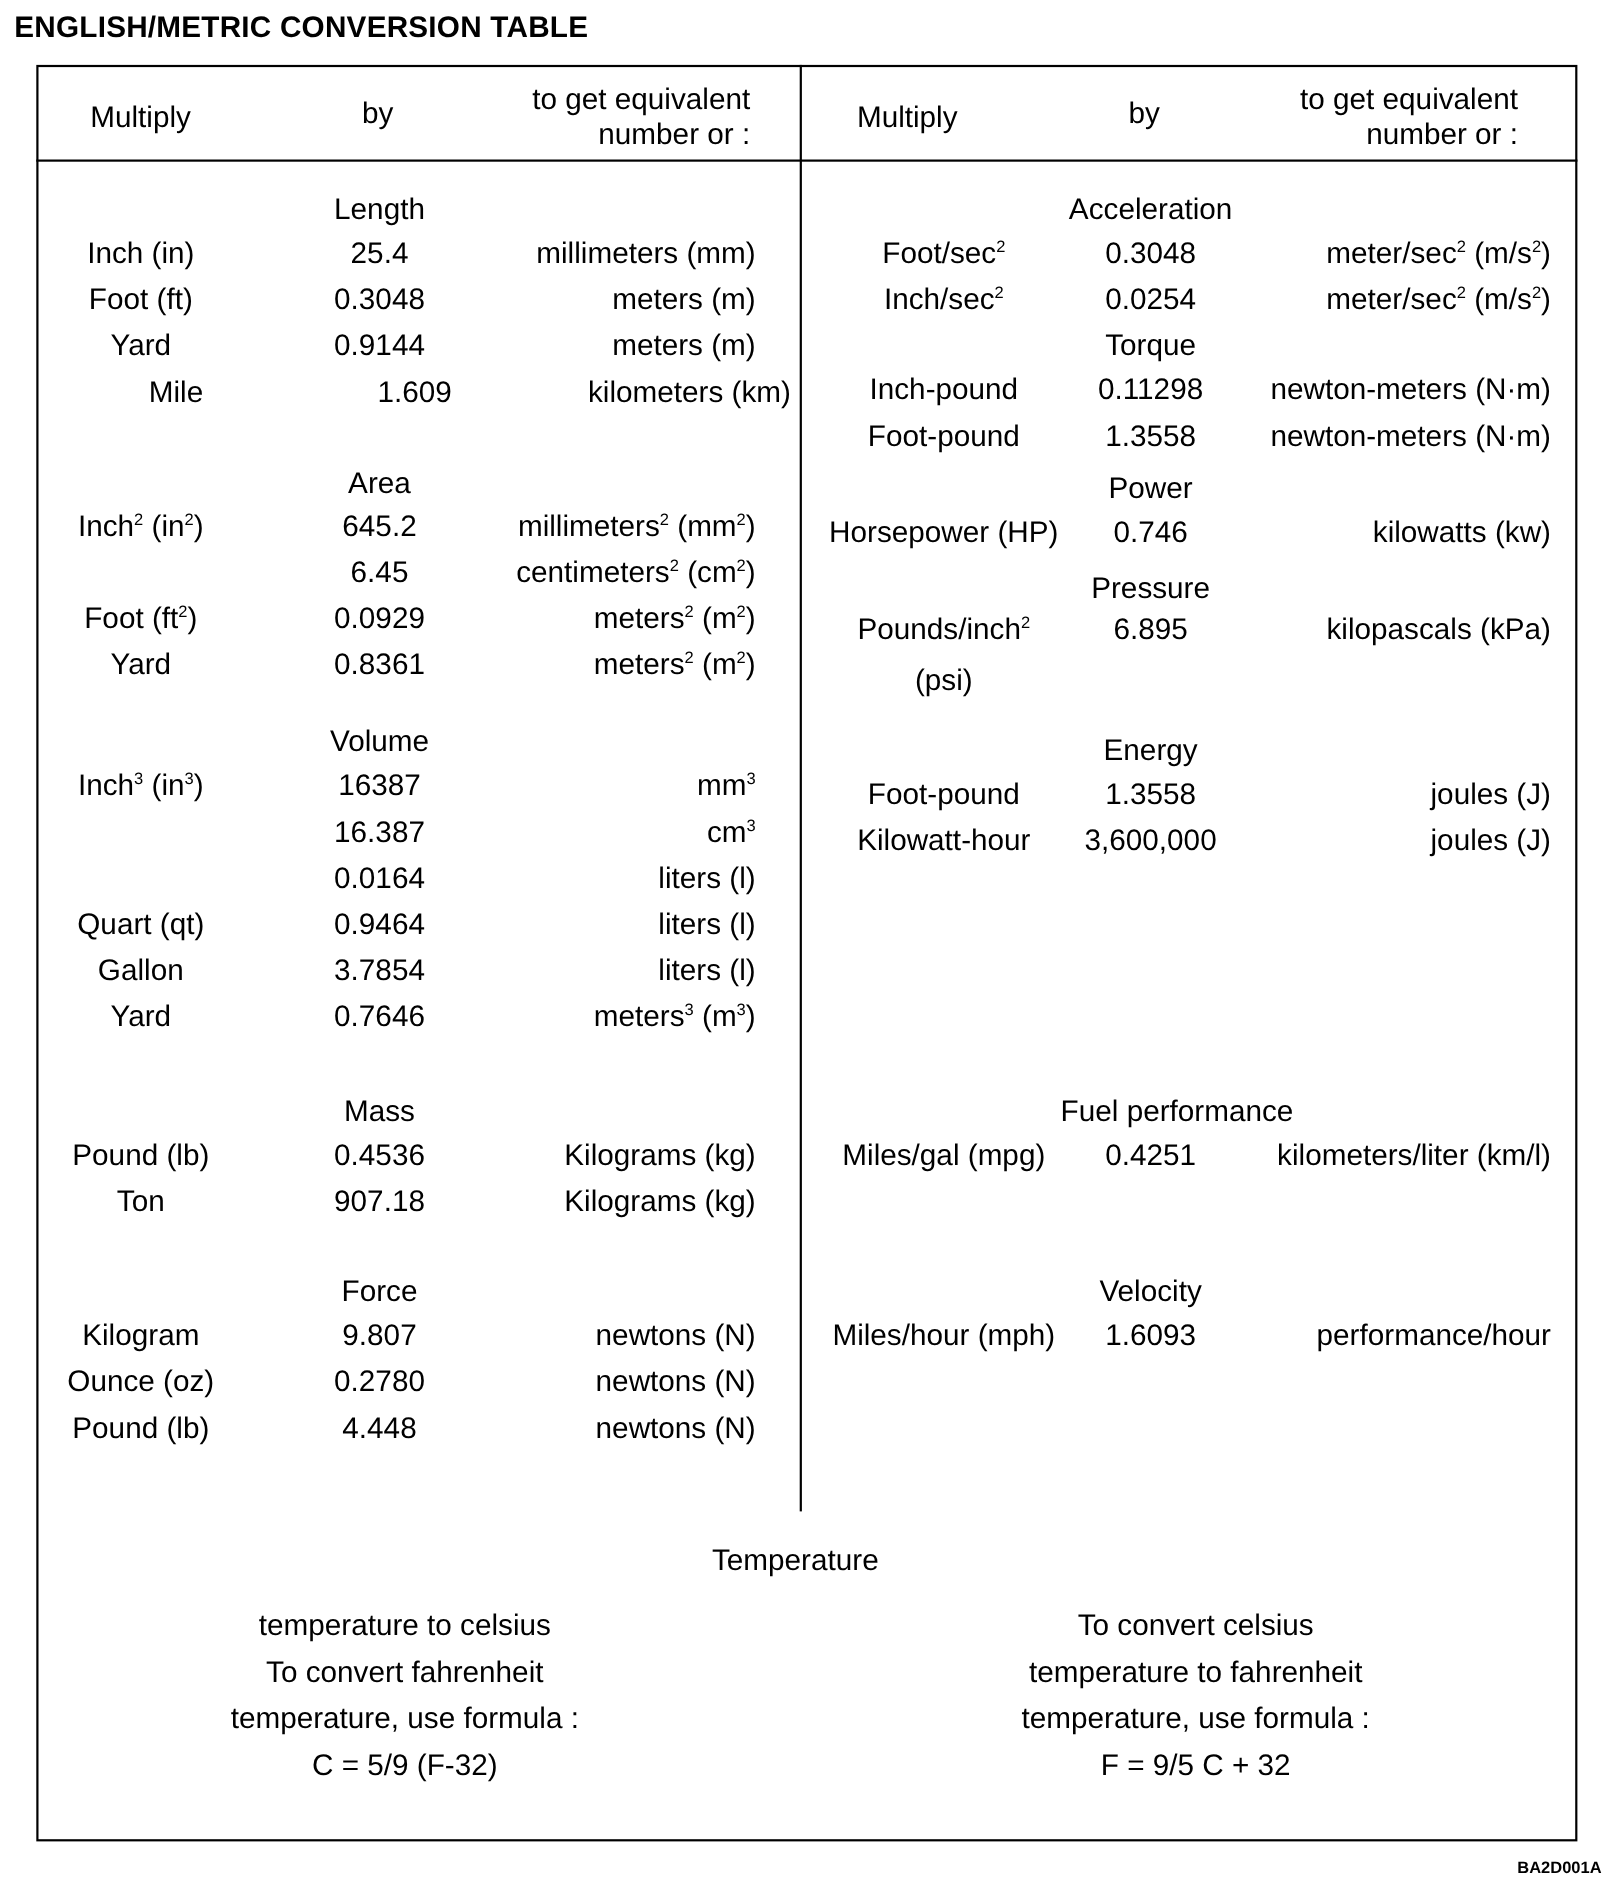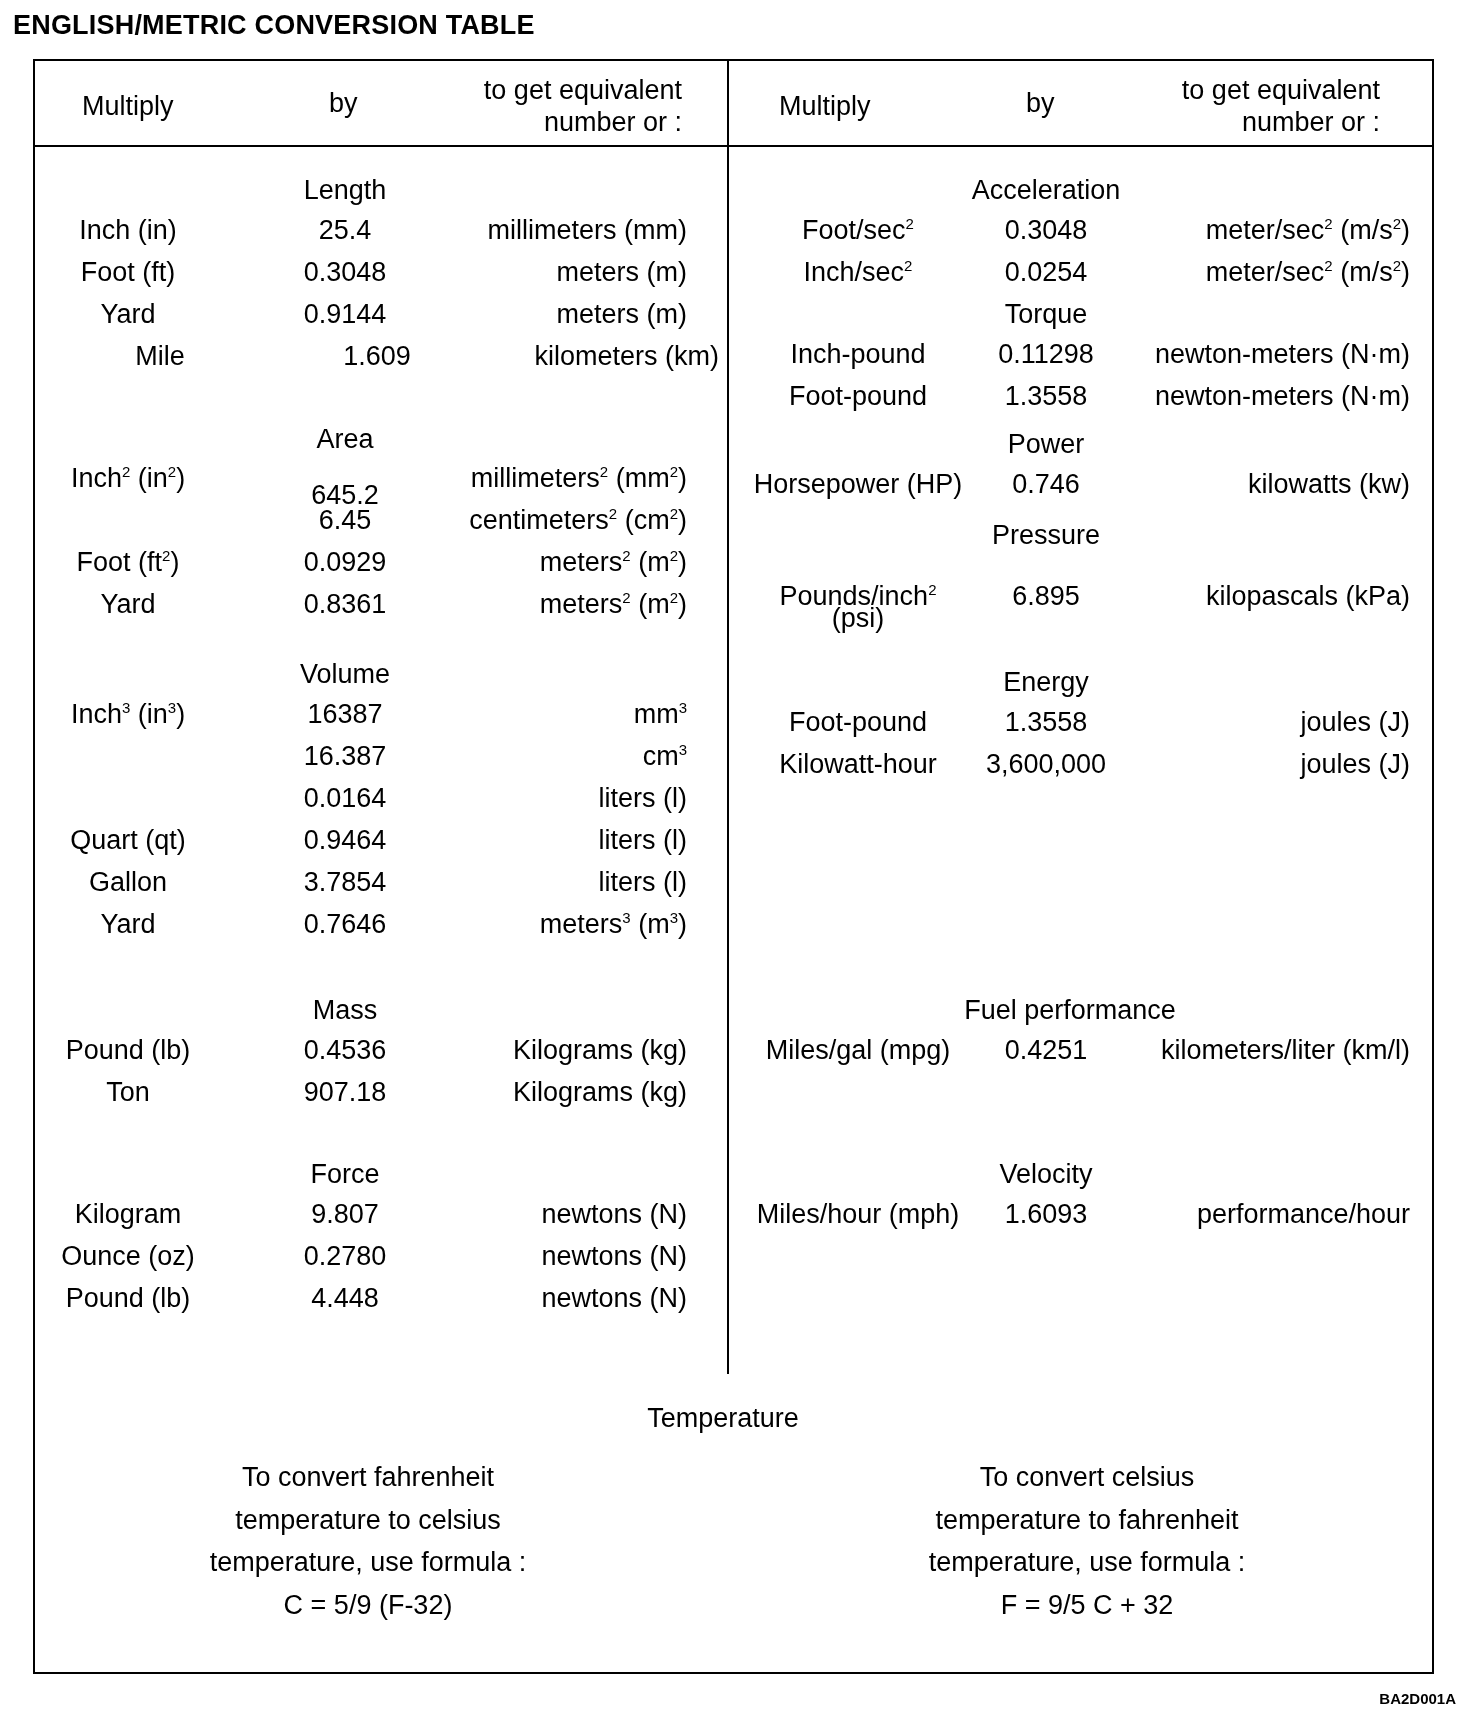--- a/index.html
+++ b/index.html
@@ -64,21 +64,21 @@
       <span class="c right" style="left: 687px;">meters (m)</span>
     </div>
     <div class="row" style="left: 0px; top: 336px; width: 1472px; margin-left: 32px;">
       <span class="c center" style="left: 128px;">Mile</span>
       <span class="c center" style="left: 345px;">1.609</span>
       <span class="c right" style="left: 687px;">kilometers (km)</span>
     </div>
     <div class="cat" style="left: 345px; top: 419px;">Area</div>
     <div class="row" style="left: 0px; top: 458px; width: 1472px;">
       <span class="c center" style="left: 128px;">Inch<sup>2</sup> (in<sup>2</sup>)</span>
-      <span class="c center" style="left: 345px; margin-top: 17px;">645.2</span>
+      <span class="c center" style="left: 345px;">645.2</span>
       <span class="c right" style="left: 687px;">millimeters<sup>2</sup> (mm<sup>2</sup>)</span>
     </div>
     <div class="row" style="left: 0px; top: 500px; width: 1332px;">
       <span class="c center" style="left: 128px;"></span>
       <span class="c center" style="left: 345px;">6.45</span>
       <span class="c right" style="left: 687px;">centimeters<sup>2</sup> (cm<sup>2</sup>)</span>
     </div>
     <div class="row" style="left: 0px; top: 542px; width: 1472px;">
       <span class="c center" style="left: 128px;">Foot (ft<sup>2</sup>)</span>
       <span class="c center" style="left: 345px;">0.0929</span>
@@ -171,21 +171,21 @@
       <span class="c center" style="left: 1046px;">1.3558</span>
       <span class="c right" style="left: 1410px;">newton-meters (N·m)</span>
     </div>
     <div class="cat" style="left: 1046px; top: 424px;">Power</div>
     <div class="row" style="left: 0px; top: 464px; width: 1472px;">
       <span class="c center" style="left: 858px;">Horsepower (HP)</span>
       <span class="c center" style="left: 1046px;">0.746</span>
       <span class="c right" style="left: 1410px;">kilowatts (kw)</span>
     </div>
     <div class="cat" style="left: 1046px; top: 515px;">Pressure</div>
-    <div class="row" style="left: 0px; top: 576px; width: 1372px;">
+    <div class="row" style="left: 0px; top: 552px; width: 1372px;">
       <span class="c center" style="left: 858px;">Pounds/inch<sup>2</sup></span>
       <span class="c center" style="left: 1046px;">6.895</span>
       <span class="c right" style="left: 1410px;">kilopascals (kPa)</span>
     </div>
     <div class="row" style="left: 0px; top: 598px; width: 1472px;">
       <span class="c center" style="left: 858px;">(psi)</span>
       <span class="c center" style="left: 1046px;"></span>
       <span class="c right" style="left: 1410px;"></span>
     </div>
     <div class="cat" style="left: 1046px; top: 662px;">Energy</div>
@@ -208,22 +208,22 @@
     <div class="cat" style="left: 1046px; top: 1154px;">Velocity</div>
     <div class="row" style="left: 0px; top: 1194px; width: 1472px;">
       <span class="c center" style="left: 858px;">Miles/hour (mph)</span>
       <span class="c center" style="left: 1046px;">1.6093</span>
       <span class="c right" style="left: 1410px;">performance/hour</span>
     </div>
   </div>
 
 <div class="temp-title">Temperature</div>
 <div class="temp-block" style="left:368px; top:1456px;">
+  <div>temperature to celsius</div>
   <div>To convert fahrenheit</div>
-  <div>temperature to celsius</div>
   <div>temperature, use formula :</div>
   <div>C = 5/9 (F-32)</div>
 </div>
 <div class="temp-block" style="left:1087px; top:1456px;">
   <div>To convert celsius</div>
   <div>temperature to fahrenheit</div>
   <div>temperature, use formula :</div>
   <div>F = 9/5 C + 32</div>
 </div>
 

